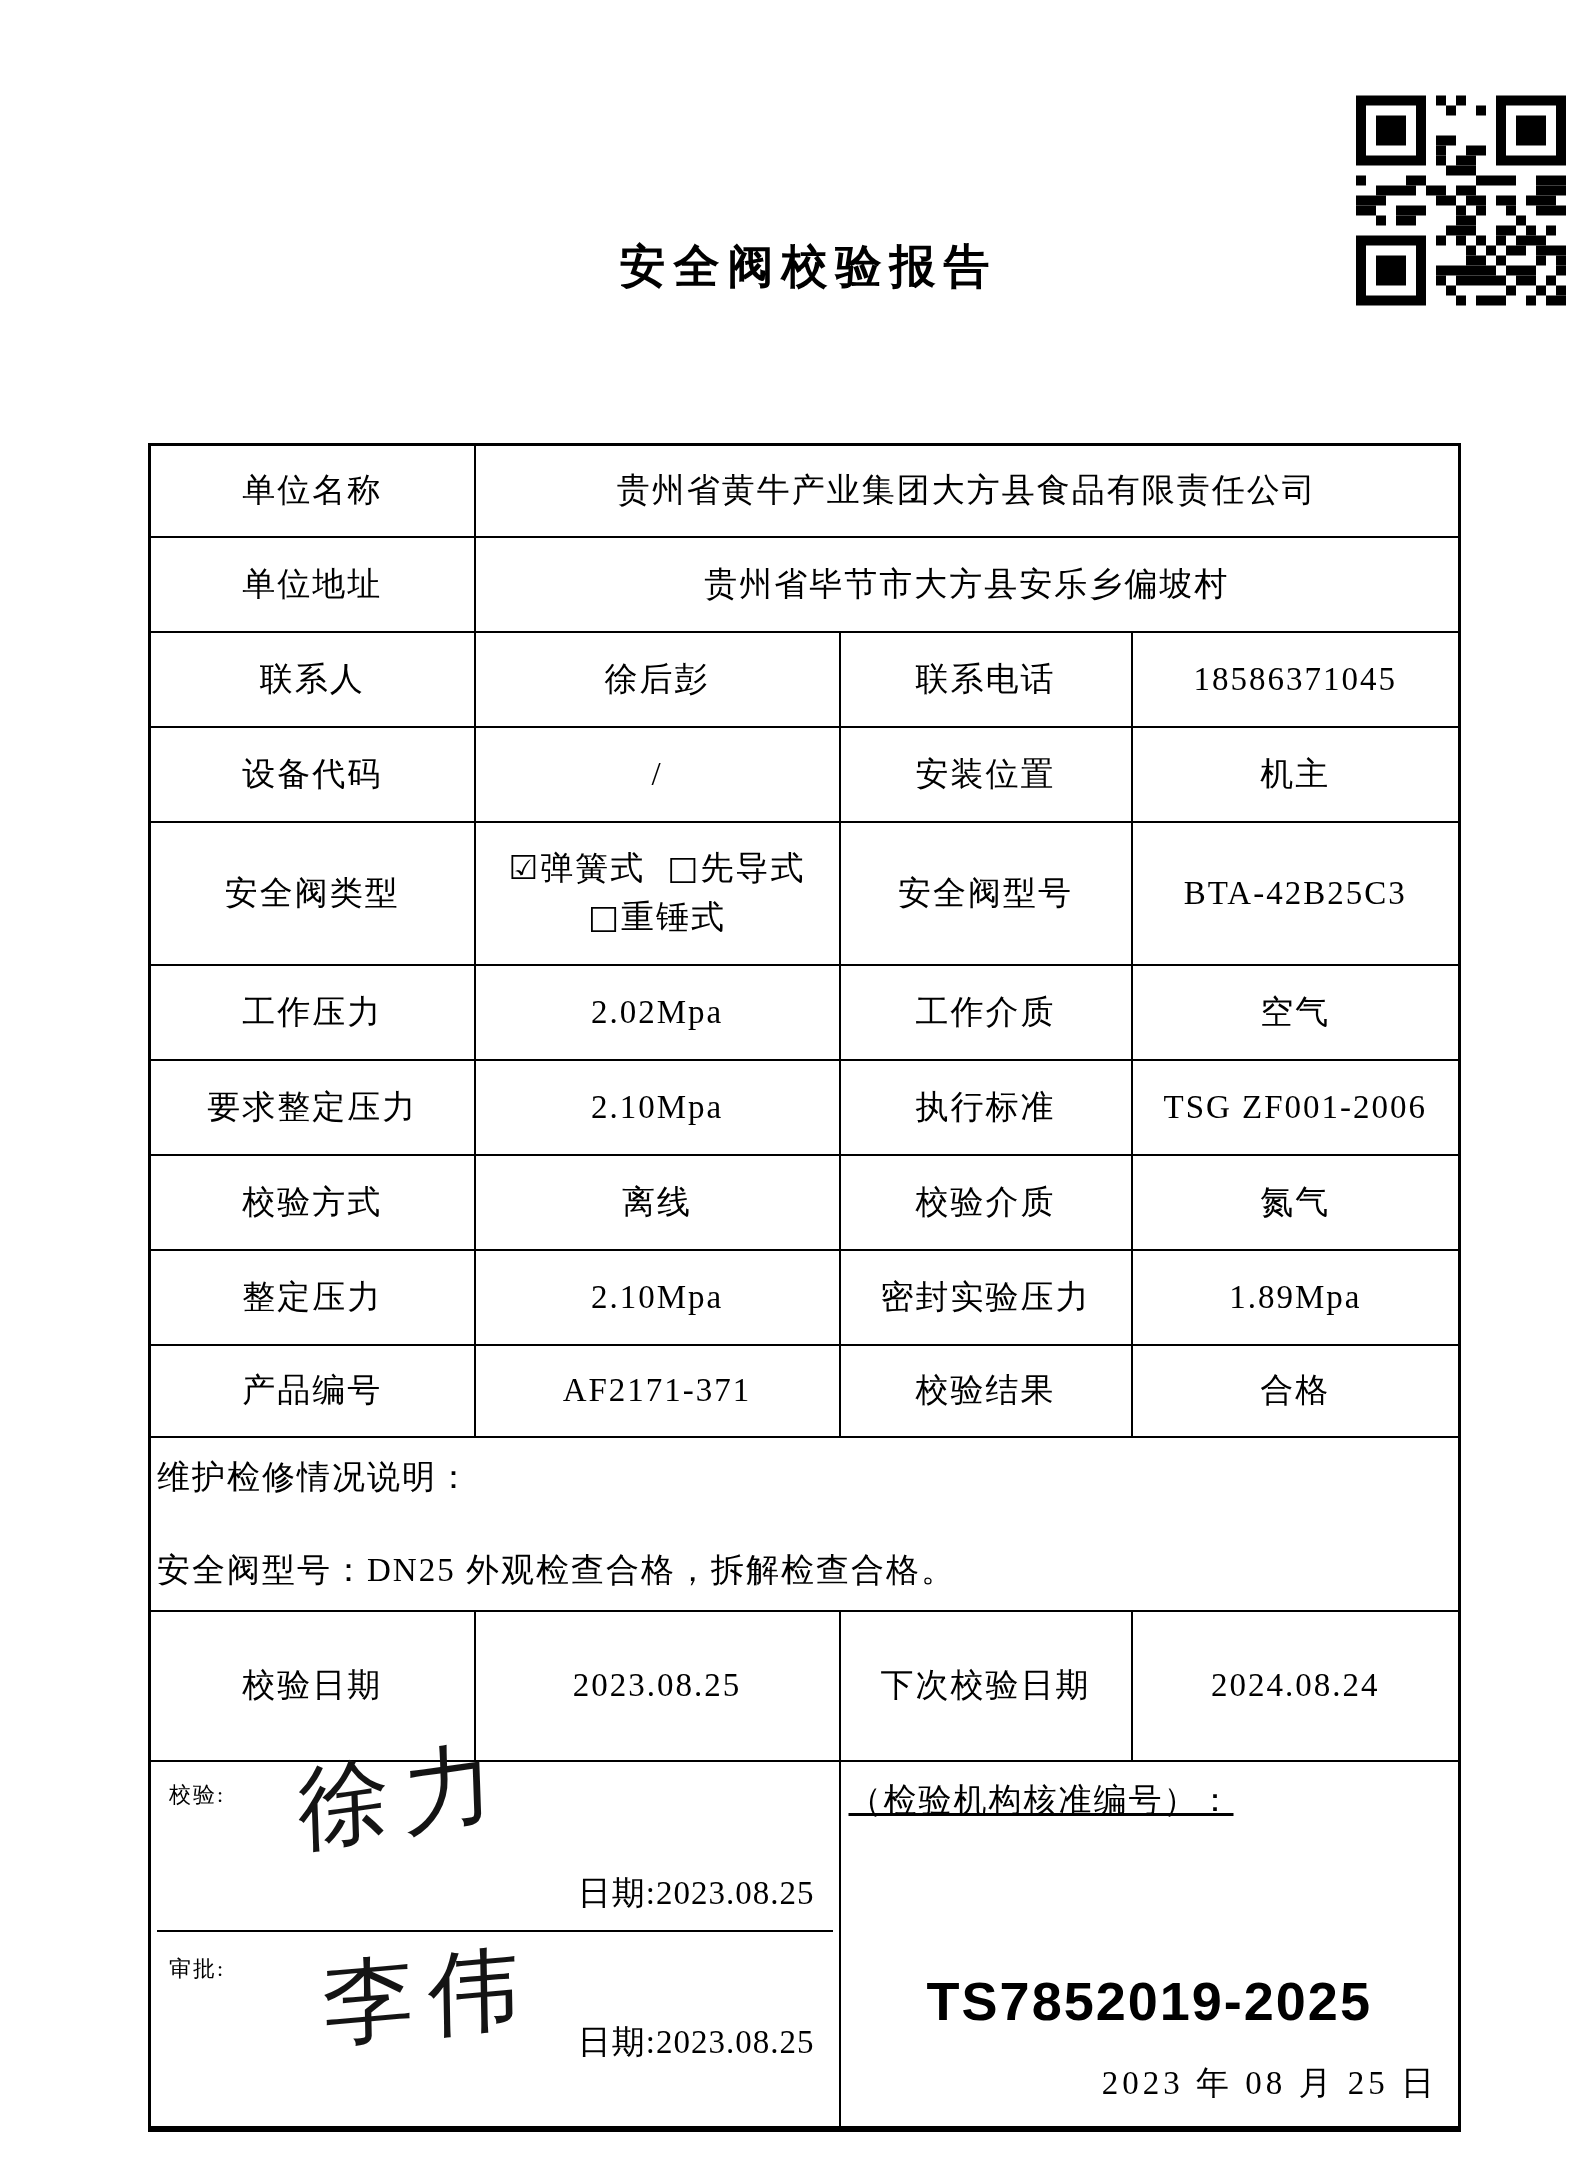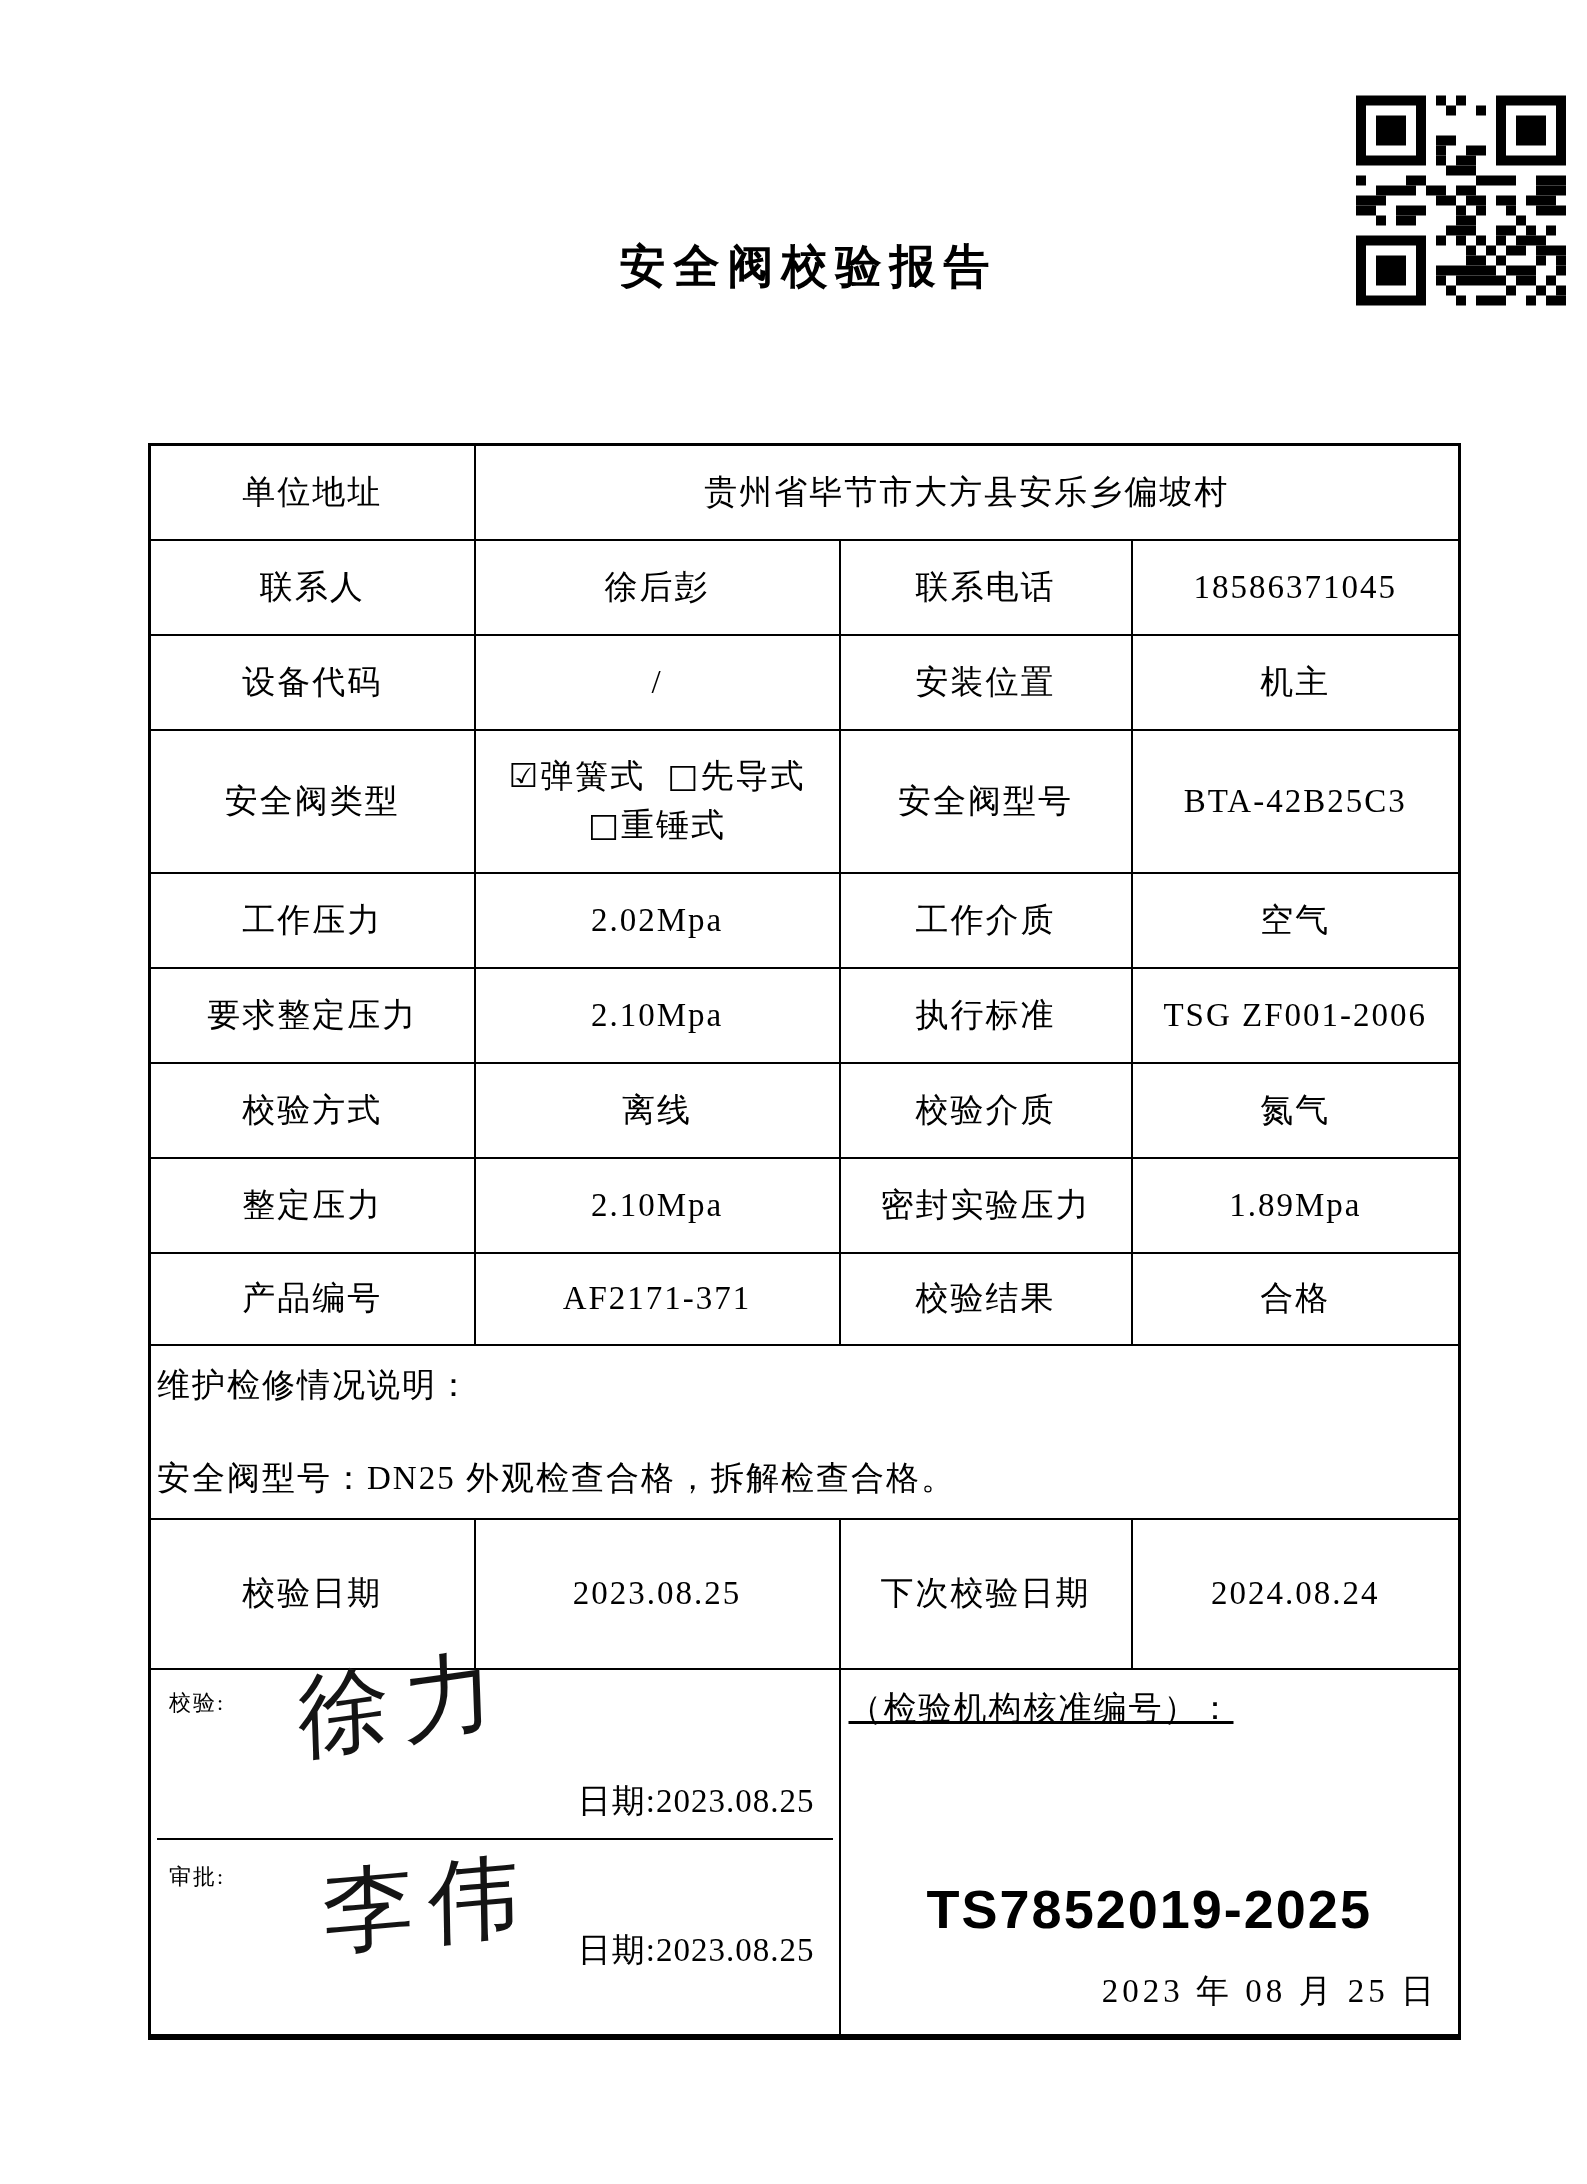--- a/index.html
+++ b/index.html
@@ -262,20 +262,24 @@
 
 
   <table class="report">
     <colgroup>
       <col style="width:325px">
         <col style="width:365px">
         <col style="width:292px">
         <col style="width:328px">
     </colgroup>
     <tbody>
+      <tr class="h92">
+        <td>单位名称</td>
+        <td colspan="3">贵州省黄牛产业集团大方县食品有限责任公司</td>
+      </tr>
       <tr class="h95">
         <td>单位地址</td>
         <td colspan="3">贵州省毕节市大方县安乐乡偏坡村</td>
       </tr>
       <tr class="h95">
         <td>联系人</td>
         <td>徐后彭</td>
         <td>联系电话</td>
         <td>18586371045</td>
       </tr>

